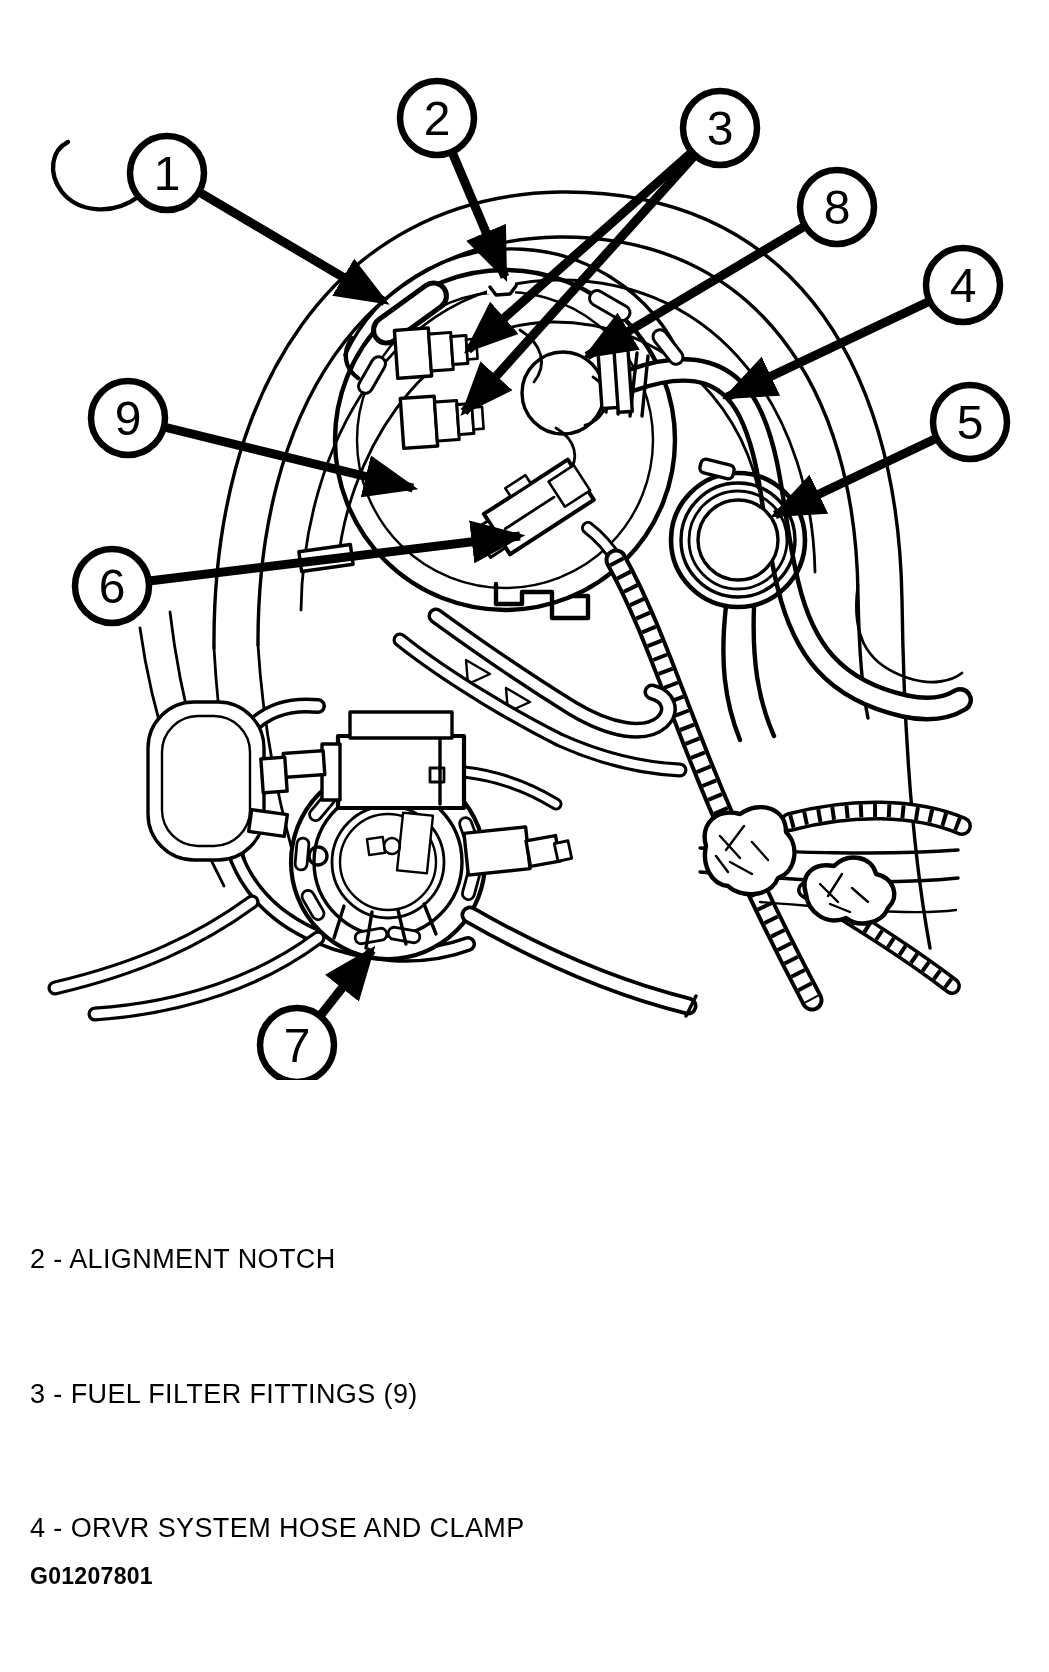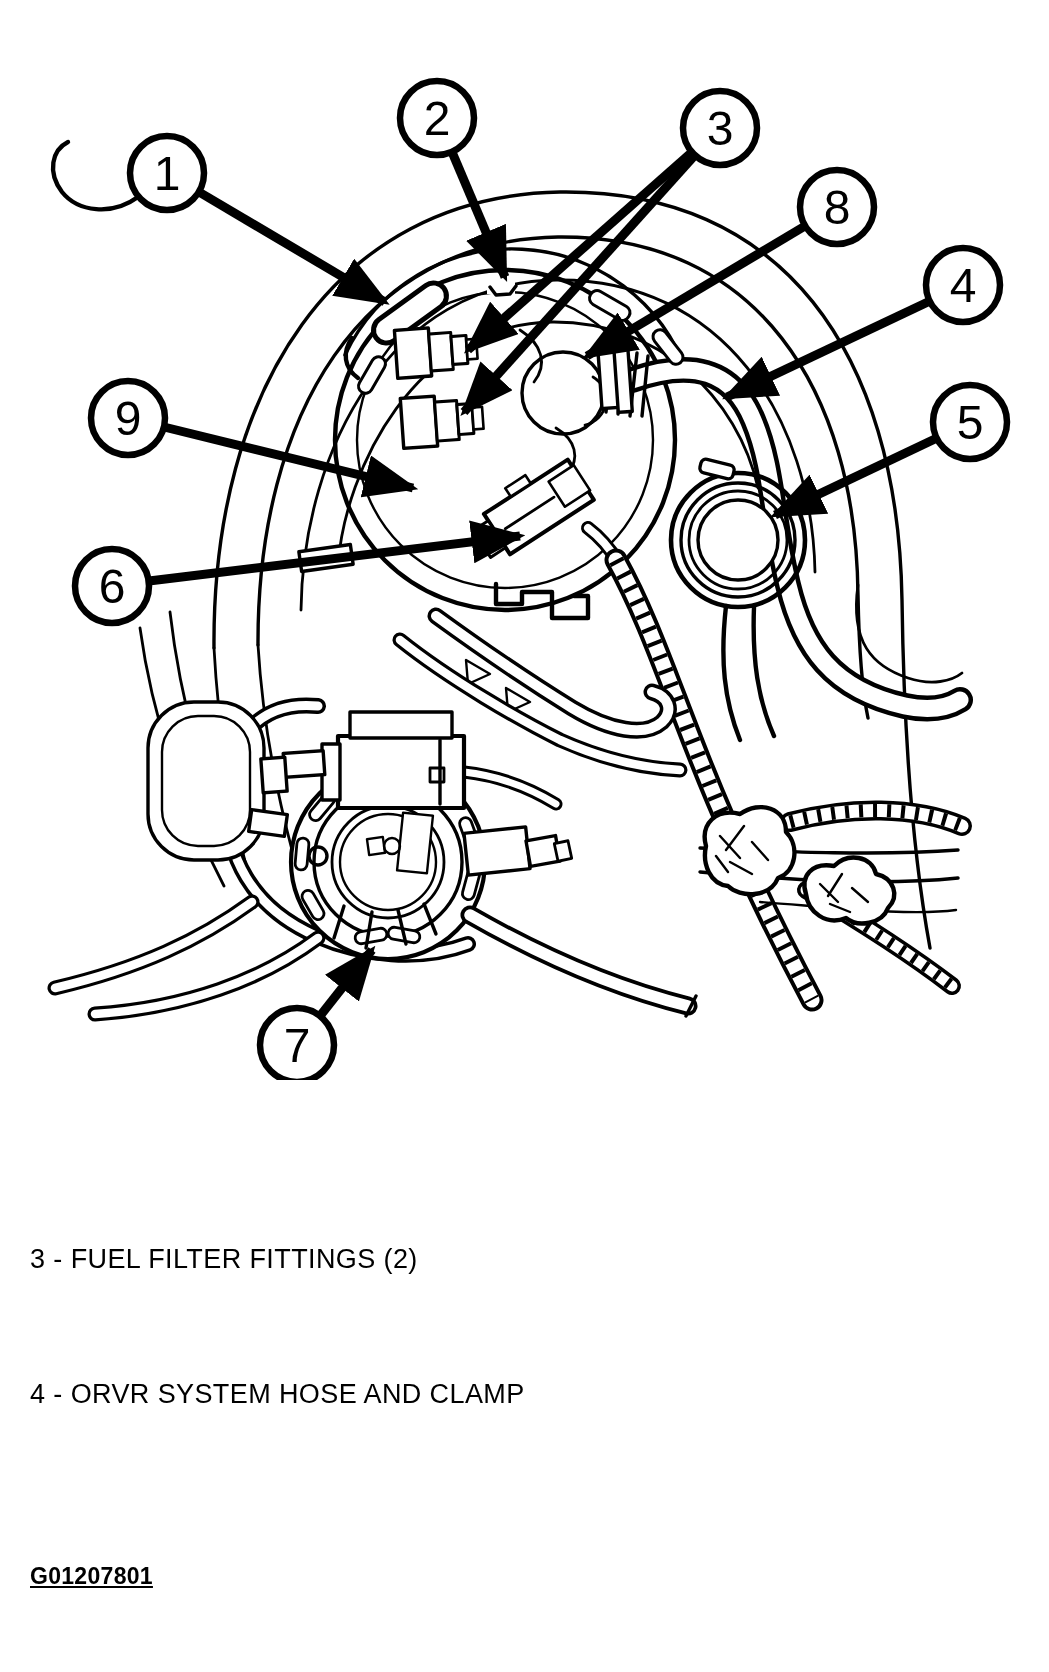--- a/index.html
+++ b/index.html
@@ -14,21 +14,21 @@
   .tubo{fill:none;stroke:#000;stroke-linecap:round;}
   .tubi{fill:none;stroke:#fff;stroke-linecap:round;}
   .rib{fill:none;stroke:#000;stroke-linecap:butt;}
   .arrow{stroke:#000;stroke-width:9;fill:none;}
   .co{fill:#fff;stroke:#000;stroke-width:6.5;}
   .con{font:400 48px "Liberation Sans",sans-serif;fill:#000;text-anchor:middle;}
   
   .legend{position:absolute;left:30px;top:1148px;font-size:27px;line-height:44.7px;
           letter-spacing:.4px;white-space:pre;}
   .legend-row span{display:inline;}
-  .figid{position:absolute;left:30px;top:1563px;font-size:23px;font-weight:700;letter-spacing:.3px;text-decoration:underline;}
+  .figid{position:absolute;left:30px;top:1563px;font-size:23px;font-weight:700;letter-spacing:.3px;}
 </style>
 </head>
 <body>
 
 <div class="canvas">
 
   <svg class="art" width="1049" height="1080" viewBox="0 0 1049 1080">
     <defs>
       <marker id="ah" viewBox="0 0 10 8" refX="9" refY="4" markerWidth="6" markerHeight="4.8" orient="auto">
         <path d="M0,0 L10,4 L0,8 z" fill="#000"></path>
@@ -257,21 +257,22 @@
         <text class="con" x="837" y="224">8</text>
       </g>
       <g>
         <circle class="co" cx="128" cy="418" r="37"></circle>
         <text class="con" x="128" y="435">9</text>
       </g>
     </g>
   </svg>
 
   <div class="legend">
-    <div class="legend-row"><span>3</span><span> - </span><span>FUEL FILTER FITTINGS (2)</span></div>
+    <div class="legend-row"><span>2</span><span> - </span><span>ALIGNMENT NOTCH</span></div>
+    <div class="legend-row"><span>3</span><span> - </span><span>FUEL FILTER FITTINGS (9)</span></div>
     <div class="legend-row"><span>4</span><span> - </span><span>ORVR SYSTEM HOSE AND CLAMP</span></div>
     
     
     
     
     
   </div>
 
   <div class="figid">G01207801</div>
 </div>

